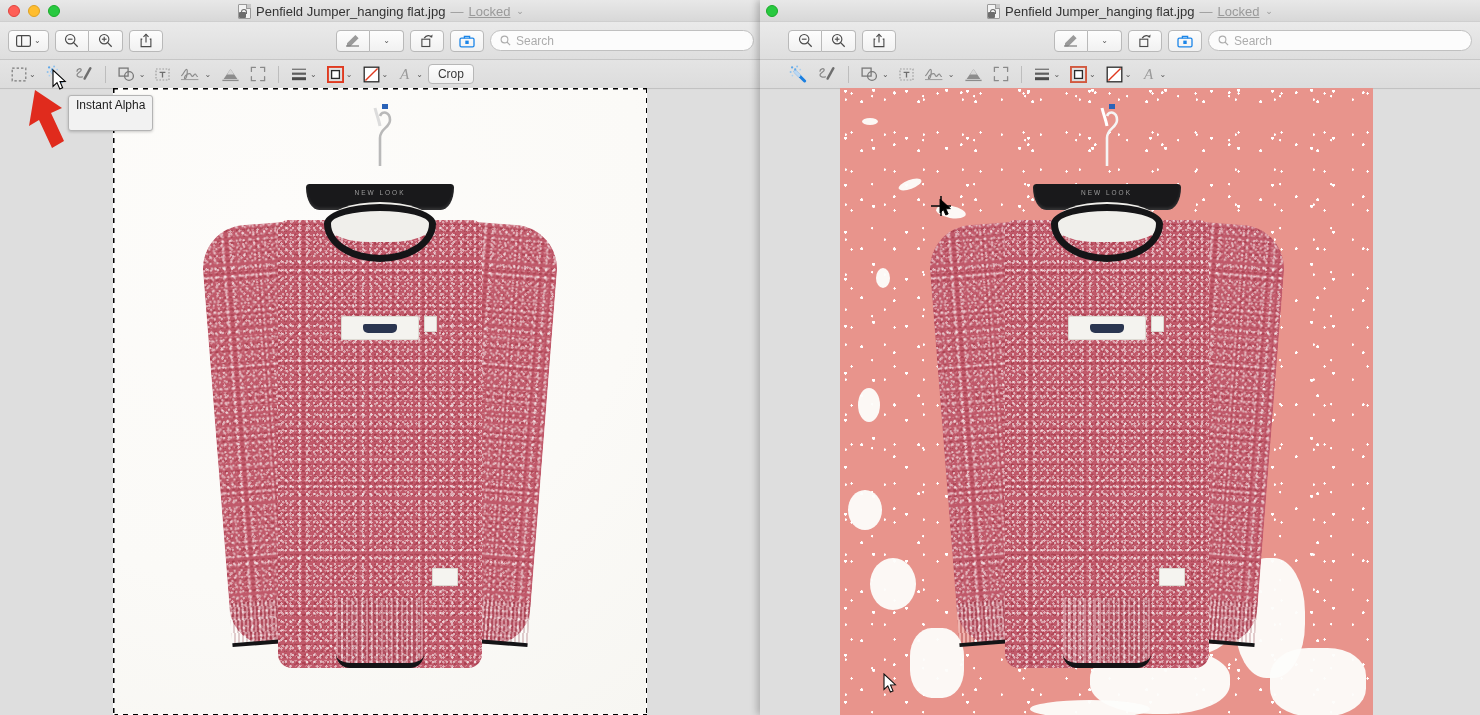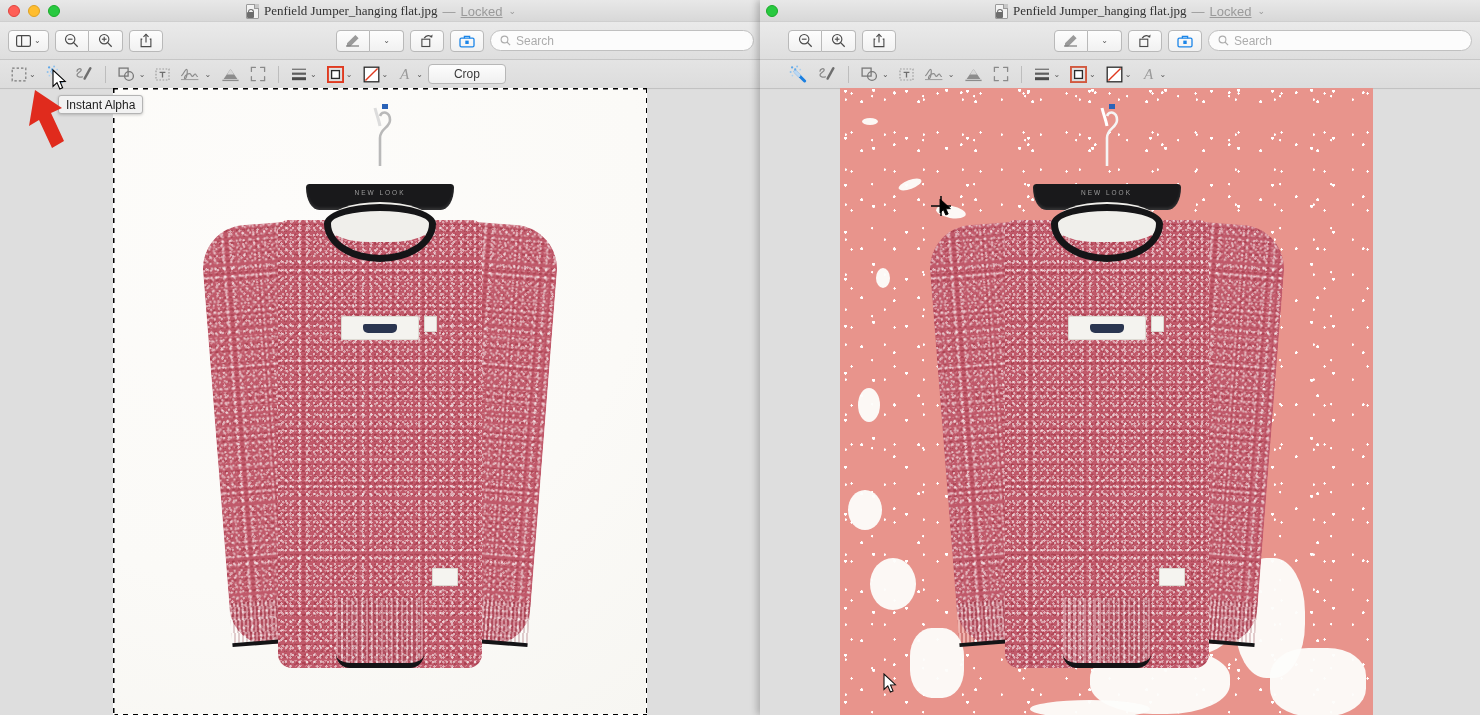--- a/index.html
+++ b/index.html
@@ -44,21 +44,21 @@
   }
   .doc-ico .lk {
     position: absolute; left: 1px; bottom: 1px; width: 7px; height: 6px;
     background: #6d6d6d; border-radius: 1px;
   }
   .doc-ico .lk:after {
     content:''; position: absolute; left: 1.5px; top: -3px;
     width: 4px; height: 4px; border: 1.2px solid #6d6d6d;
     border-bottom: none; border-radius: 3px 3px 0 0;
   }
-  .title-name { color: #333; font-family: Liberation Serif, serif; }
+  .title-name { color: #333; }
   .title-sep  { color: #9a9a9a; }
   .title-lock { color: #9a9a9a; text-decoration: underline; }
   .title-chev { color: #9a9a9a; font-size: 9px; margin-left: 1px; }
 
   
   .toolbar1 {
     position: relative; height: 38px;
     background: linear-gradient(#eaeaea, #dedede);
     border-bottom: 1px solid #c6c6c6;
     display: flex; align-items: center; padding: 0 8px; gap: 6px;
@@ -86,21 +86,21 @@
   
   .toolbar2 {
     position: relative; height: 29px;
     background: linear-gradient(#e4e4e4, #dcdcdc);
     border-bottom: 1px solid #c2c2c2;
     display: flex; align-items: center; gap: 0px; padding: 0 6px;
   }
   .mk { height: 26px; padding: 0 5px; display: flex; align-items: center; gap: 2px; }
   .divider { width: 1px; height: 17px; background: #bdbdbd; margin: 0 7px; }
   .crop-btn {
-    height: 20px; padding: 0 25px; font-size: 12px; color: #3a3a3a;
+    height: 20px; padding: 0 9px; font-size: 12px; color: #3a3a3a;
     background: linear-gradient(#fdfdfd, #f0f0f0);
     border: 1px solid #b7b7b7; border-radius: 4px;
     display: flex; align-items: center;
   }
 
   
   .canvas { position: absolute; left: 0; right: 0; top: 90px; bottom: 0; background: #dedede; }
 
   .img-left {
     position: absolute; left: 113px; top: 88px; width: 534px; height: 627px;
@@ -228,23 +228,23 @@
       radial-gradient(circle at 46% 4%,  #fff 0 1.4px, transparent 1.7px),
       radial-gradient(circle at 63% 19%, #fff 0 1px, transparent 1.3px),
       radial-gradient(circle at 81% 9%,  #fff 0 1.2px, transparent 1.5px),
       radial-gradient(circle at 15% 33%, #fff 0 1px, transparent 1.3px),
       radial-gradient(circle at 38% 28%, #fff 0 1.3px, transparent 1.6px);
     background-size: 61px 47px, 43px 39px, 73px 58px, 51px 44px, 67px 52px, 39px 35px, 57px 49px;
   }
 
   
   .tooltip {
-    position: absolute; left: 58px; top: 95px;
+    position: absolute; left: 68px; top: 95px;
     background: #f2f2f2; border: 1px solid #b4b4b4; border-radius: 3px;
-    padding: 2px 7px 1px; font-size: 12px; color: #1d1d1d;
+    padding: 2px 7px 18px; font-size: 12px; color: #1d1d1d;
     box-shadow: 0 1px 3px rgba(0,0,0,.2); z-index: 40; white-space: nowrap;
   }
   .red-arrow { position: absolute; left: 26px; top: 86px; width: 40px; height: 62px; z-index: 41; }
 
   
   .cursor { position: absolute; z-index: 50; pointer-events: none; }
   .cross-cur { width: 22px; height: 22px; }
 
   
   .ic { display: inline-block; vertical-align: middle; }

